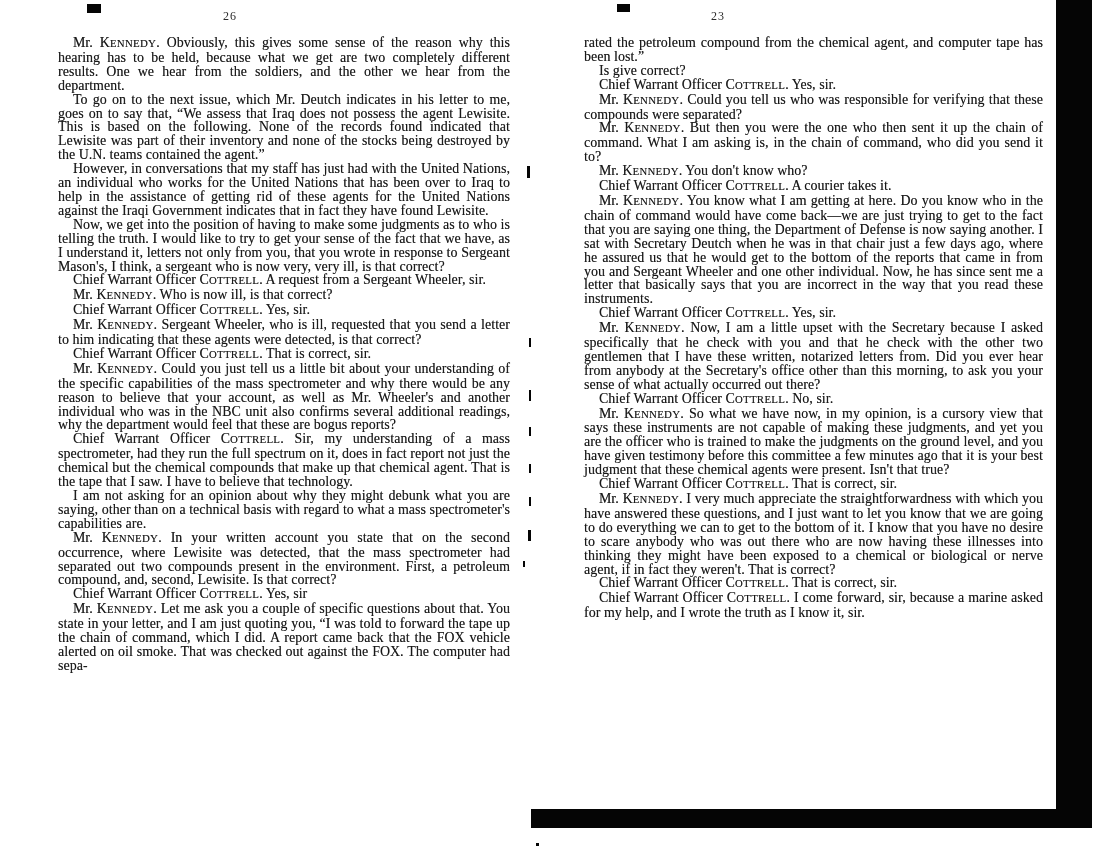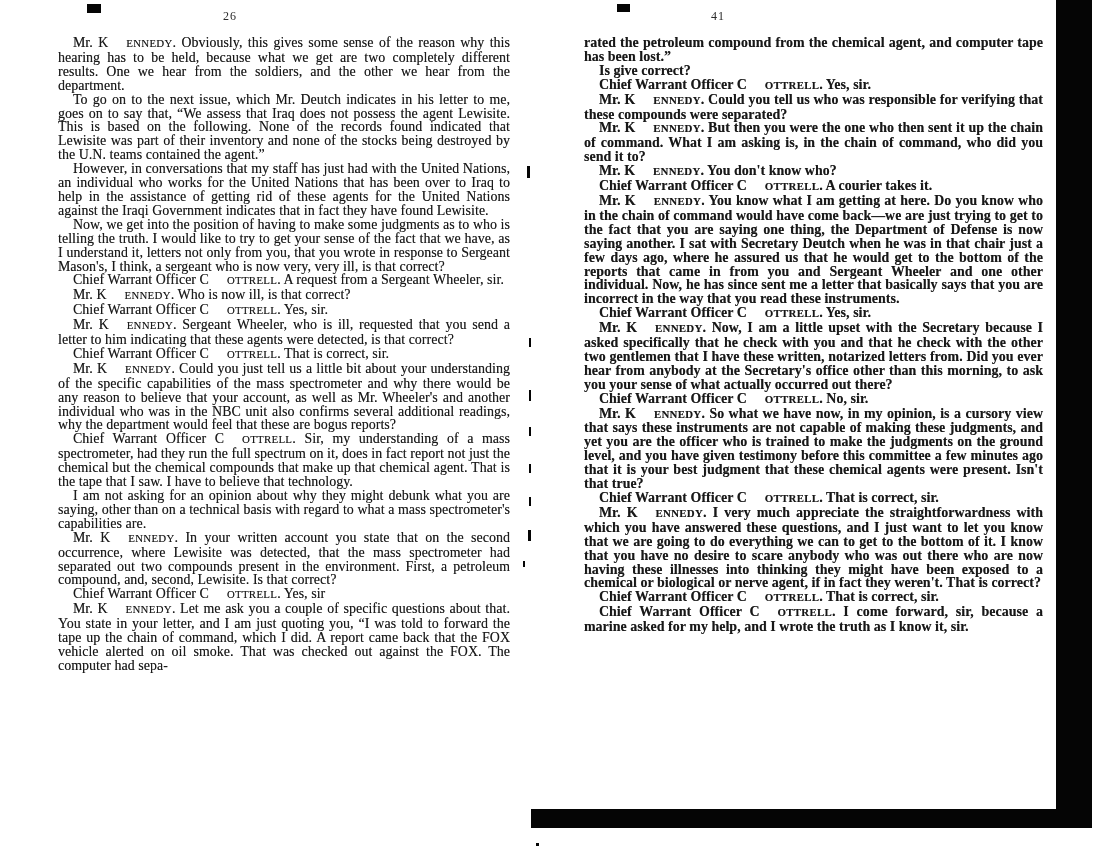--- a/index.html
+++ b/index.html
@@ -14,34 +14,34 @@
   }
   #pn-left  { left:223px; }
   #pn-right { left:711px; }
   .column {
     position:absolute; top:36px;
     font-size:13.8px; line-height:13.9px; letter-spacing:0.1px;
     text-align:justify;
     text-shadow:0.2px 0 0 rgba(25,25,25,0.55);
   }
   #col-left  { left:58px;  width:452px; }
-  #col-right { left:584px; width:459px;font-weight:bold; }
+  #col-right { left:584px; width:459px; }
   p.para { margin:0; text-indent:15px; }
   p.para.noindent { text-indent:0; }
-  .scr { font-size:0.78em; letter-spacing:0.35px;margin-left:18px; }
+  .scr { font-size:0.78em; letter-spacing:0.35px; }
   .artifact { position:absolute; background:#050505; }
 </style>
 </head>
 <body>
 
 <div>
 
   <div class="page-number" id="pn-left">26</div>
 
-  <div class="page-number" id="pn-right">41</div>
+  <div class="page-number" id="pn-right">23</div>
 
   <div class="column" id="col-left">
       <p class="para">Mr. K<span class="scr">ENNEDY</span>. Obviously, this gives some sense of the reason why this hearing has to be held, because what we get are two completely different results. One we hear from the soldiers, and the other we hear from the department.</p>
       <p class="para">To go on to the next issue, which Mr. Deutch indicates in his letter to me, goes on to say that, “We assess that Iraq does not possess the agent Lewisite. This is based on the following. None of the records found indicated that Lewisite was part of their inventory and none of the stocks being destroyed by the U.N. teams contained the agent.”</p>
       <p class="para">However, in conversations that my staff has just had with the United Nations, an individual who works for the United Nations that has been over to Iraq to help in the assistance of getting rid of these agents for the United Nations against the Iraqi Government indicates that in fact they have found Lewisite.</p>
       <p class="para">Now, we get into the position of having to make some judgments as to who is telling the truth. I would like to try to get your sense of the fact that we have, as I understand it, letters not only from you, that you wrote in response to Sergeant Mason's, I think, a sergeant who is now very, very ill, is that correct?</p>
       <p class="para">Chief Warrant Officer C<span class="scr">OTTRELL</span>. A request from a Sergeant Wheeler, sir.</p>
       <p class="para">Mr. K<span class="scr">ENNEDY</span>. Who is now ill, is that correct?</p>
       <p class="para">Chief Warrant Officer C<span class="scr">OTTRELL</span>. Yes, sir.</p>
       <p class="para">Mr. K<span class="scr">ENNEDY</span>. Sergeant Wheeler, who is ill, requested that you send a letter to him indicating that these agents were detected, is that correct?</p>

